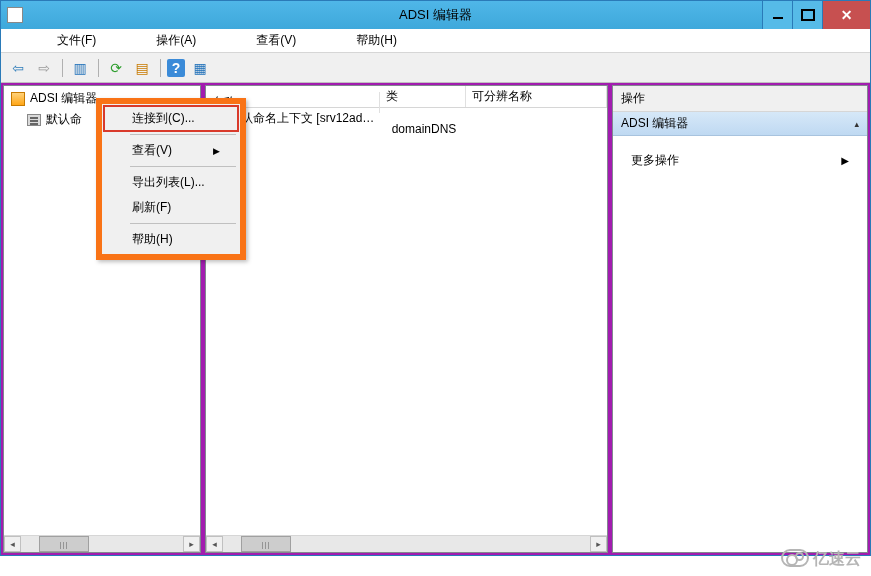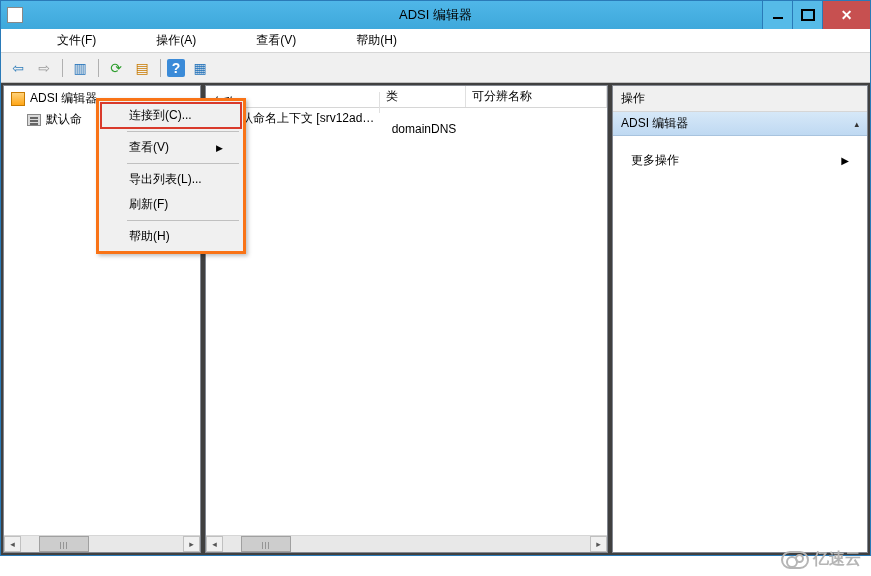--- a/index.html
+++ b/index.html
@@ -10,21 +10,21 @@
     background: #fff;
     width: 871px;
     height: 576px;
     position: relative;
     overflow: hidden;
   }
   .window {
     width: 871px;
     height: 556px;
     border: 1px solid #2A7AB8;
-    background: #404040;
+    background: #a21caf;
     display: flex;
     flex-direction: column;
   }
   .titlebar {
     height: 28px;
     background: linear-gradient(#4FB6E8, #3EA8DB);
     display: flex;
     align-items: center;
     position: relative;
   }
@@ -180,21 +180,21 @@
   }
   .sb-btn { width: 17px; background: #F0F0F0; border: 1px solid #C0C0C0; display:flex;align-items:center;justify-content:center; font-size:9px; color:#555;}
   .sb-track { flex:1; background: #E8E8E8; position:relative;}
   .sb-thumb { position:absolute; top:0; bottom:0; background:#CDCDCD; border:1px solid #A0A0A0; display:flex;align-items:center;justify-content:center; font-size:8px; color:#777; letter-spacing:1px;}
   .context-menu {
     position: absolute;
     top: 98px;
     left: 96px;
     width: 150px;
     background: #F0F0F0;
-    border: 3px solid #f97316;
+    border: 6px solid #f97316;
     box-shadow: 2px 2px 4px rgba(0,0,0,0.25);
     z-index: 100;
     padding: 2px;
   }
   .cm-item {
     padding: 4px 18px 4px 28px;
     display: flex;
     justify-content: space-between;
     align-items: center;
     position: relative;
@@ -209,21 +209,20 @@
     background: #C0C0C0;
     margin: 3px 2px 3px 26px;
   }
   .watermark {
     position: absolute;
     right: 10px;
     bottom: 6px;
     font-size: 16px;
     color: #B5B5B5;
     display: flex;
-    align-items: center;
     gap: 4px;
     font-weight: bold;
     margin-top: 38px;
   }
   .watermark .logo {
     width: 28px; height: 18px;
     border: 2px solid #B5B5B5;
     border-radius: 10px;
     position: relative;
   }

